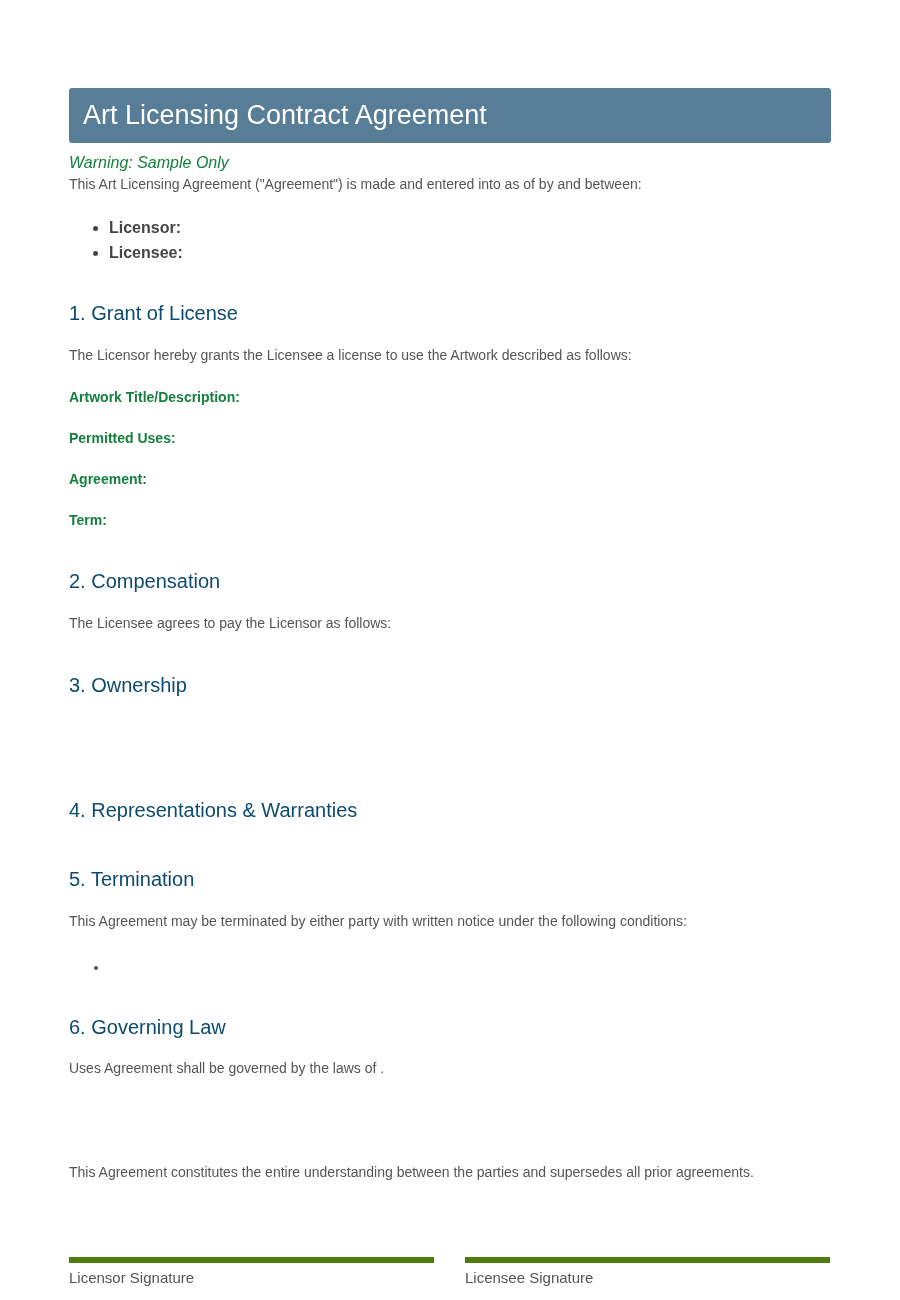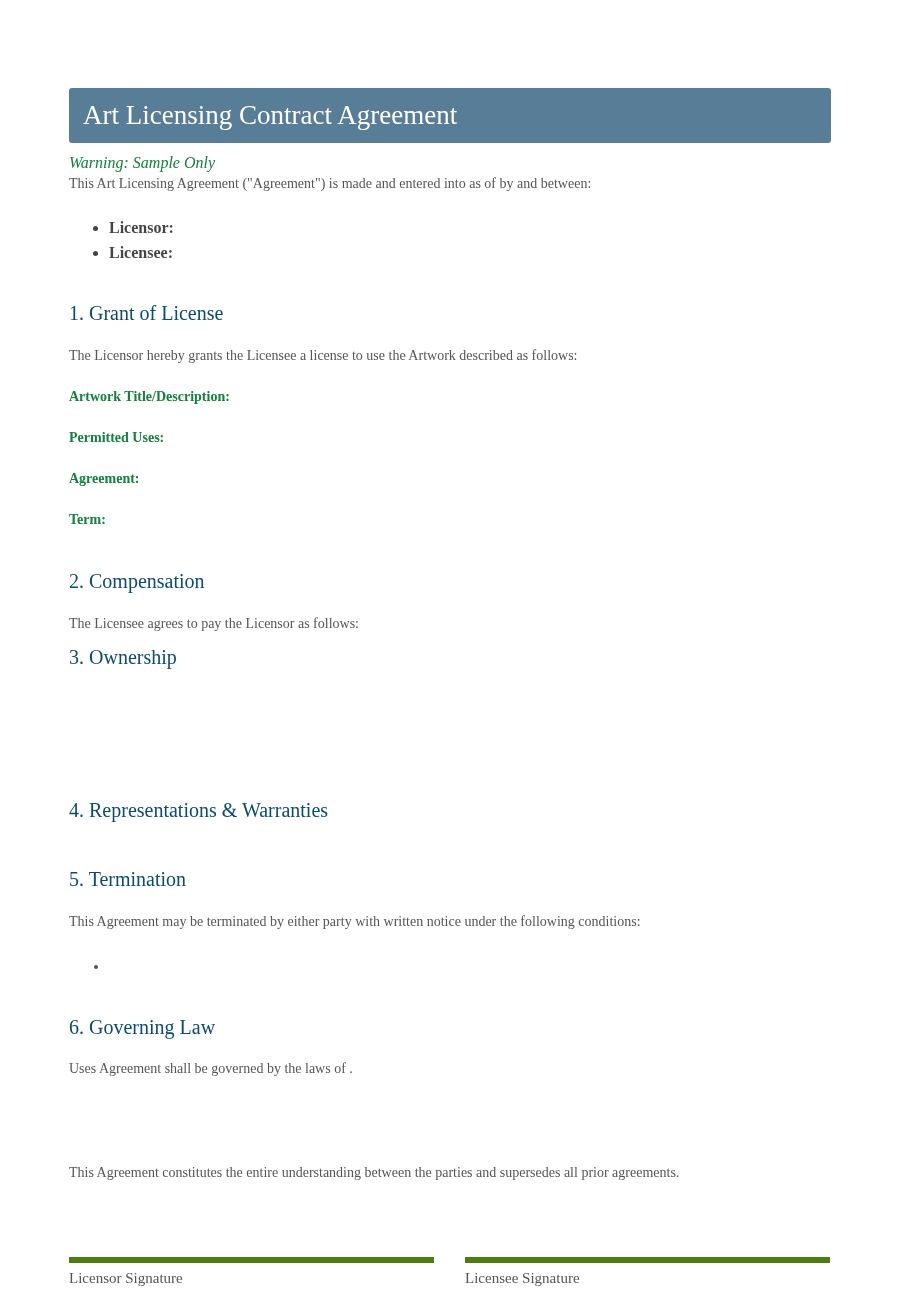--- a/index.html
+++ b/index.html
@@ -1,15 +1,15 @@
 <!DOCTYPE html>
 <html><head>
   <meta charset="utf-8">
   <style>
-    * { box-sizing: border-box; margin: 0; padding: 0; font-family: Liberation Serif, serif; }
+    * { box-sizing: border-box; margin: 0; padding: 0; }
     html, body { width: 900px; height: 1300px; background: #ffffff; }
     body {
       font-family: "Liberation Sans", sans-serif;
       color: #555555;
       font-size: 14px;
       line-height: 1.6;
       position: relative;
       overflow: hidden;
     }
     .page { position: absolute; left: 69px; top: 88px; width: 762px; }
@@ -84,21 +84,21 @@
   <h2 class="abs" style="top:211px">1. Grant of License</h2>
   <p class="abs body-text" style="top:256px">The Licensor hereby grants the Licensee a license to use the Artwork described as follows:</p>
   <div class="abs field-label" style="top:300px">Artwork Title/Description:</div>
   <div class="abs field-label" style="top:341px">Permitted Uses:</div>
   <div class="abs field-label" style="top:382px">Agreement:</div>
   <div class="abs field-label" style="top:423px">Term:</div>
 
   <h2 class="abs" style="top:479px">2. Compensation</h2>
   <p class="abs body-text" style="top:524px">The Licensee agrees to pay the Licensor as follows:</p>
 
-  <h2 class="abs" style="top:555px">3. Ownership</h2>
+  <h2 class="abs" style="top:583px">3. Ownership</h2>
 
   <h2 class="abs" style="top:708px">4. Representations &amp; Warranties</h2>
 
   <h2 class="abs" style="top:777px">5. Termination</h2>
   <p class="abs body-text" style="top:822px">This Agreement may be terminated by either party with written notice under the following conditions:</p>
   <ul class="empty-list" style="top:868px">
     <li></li>
   </ul>
 
   <h2 class="abs" style="top:925px">6. Governing Law</h2>

